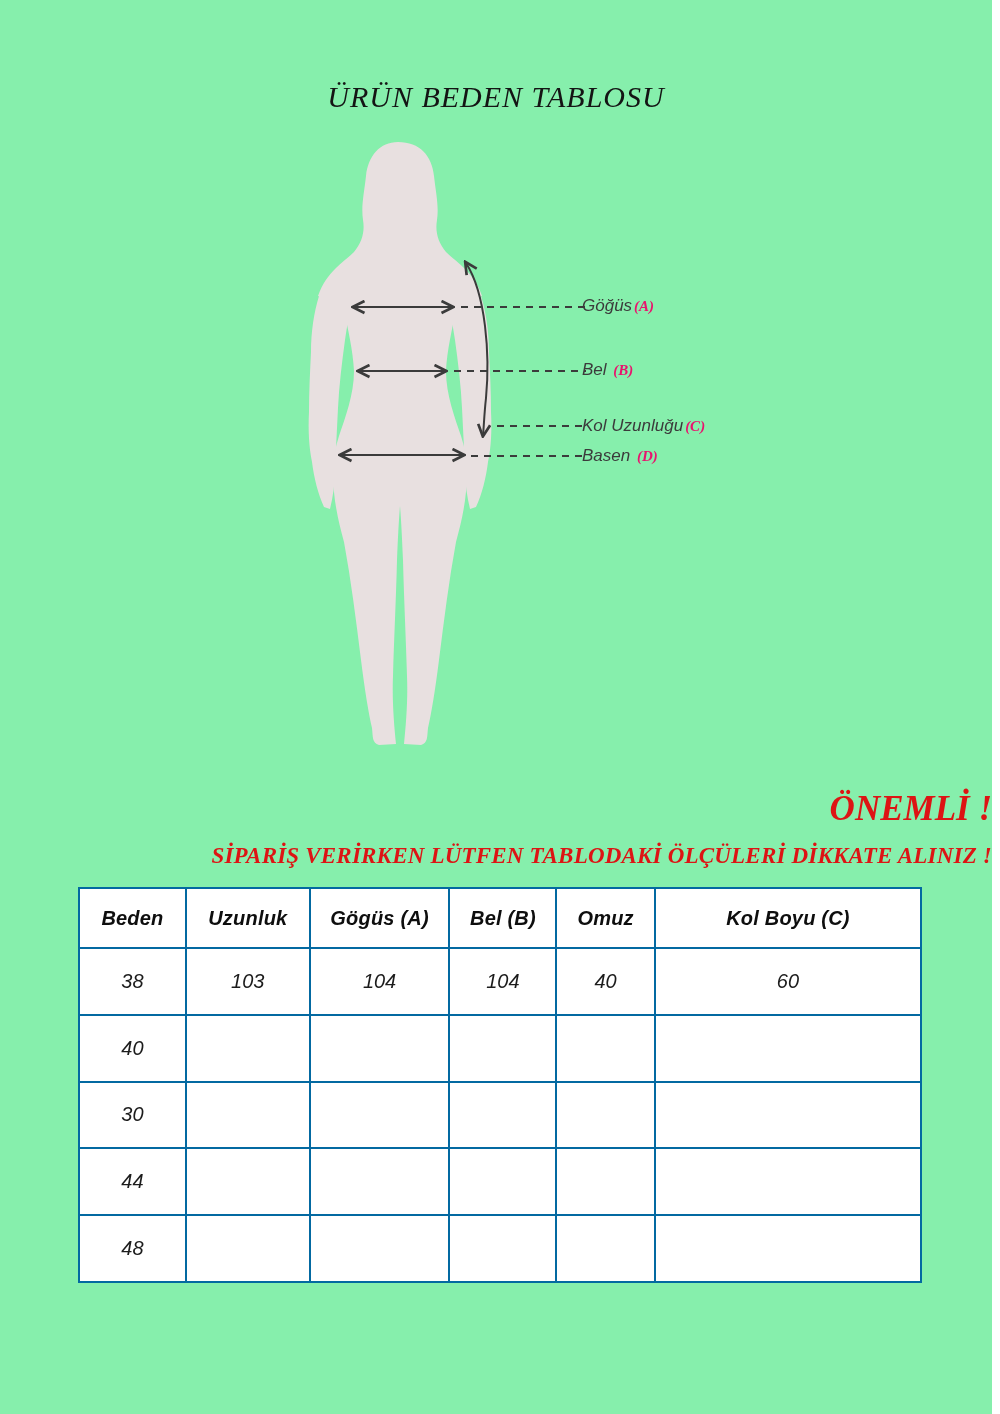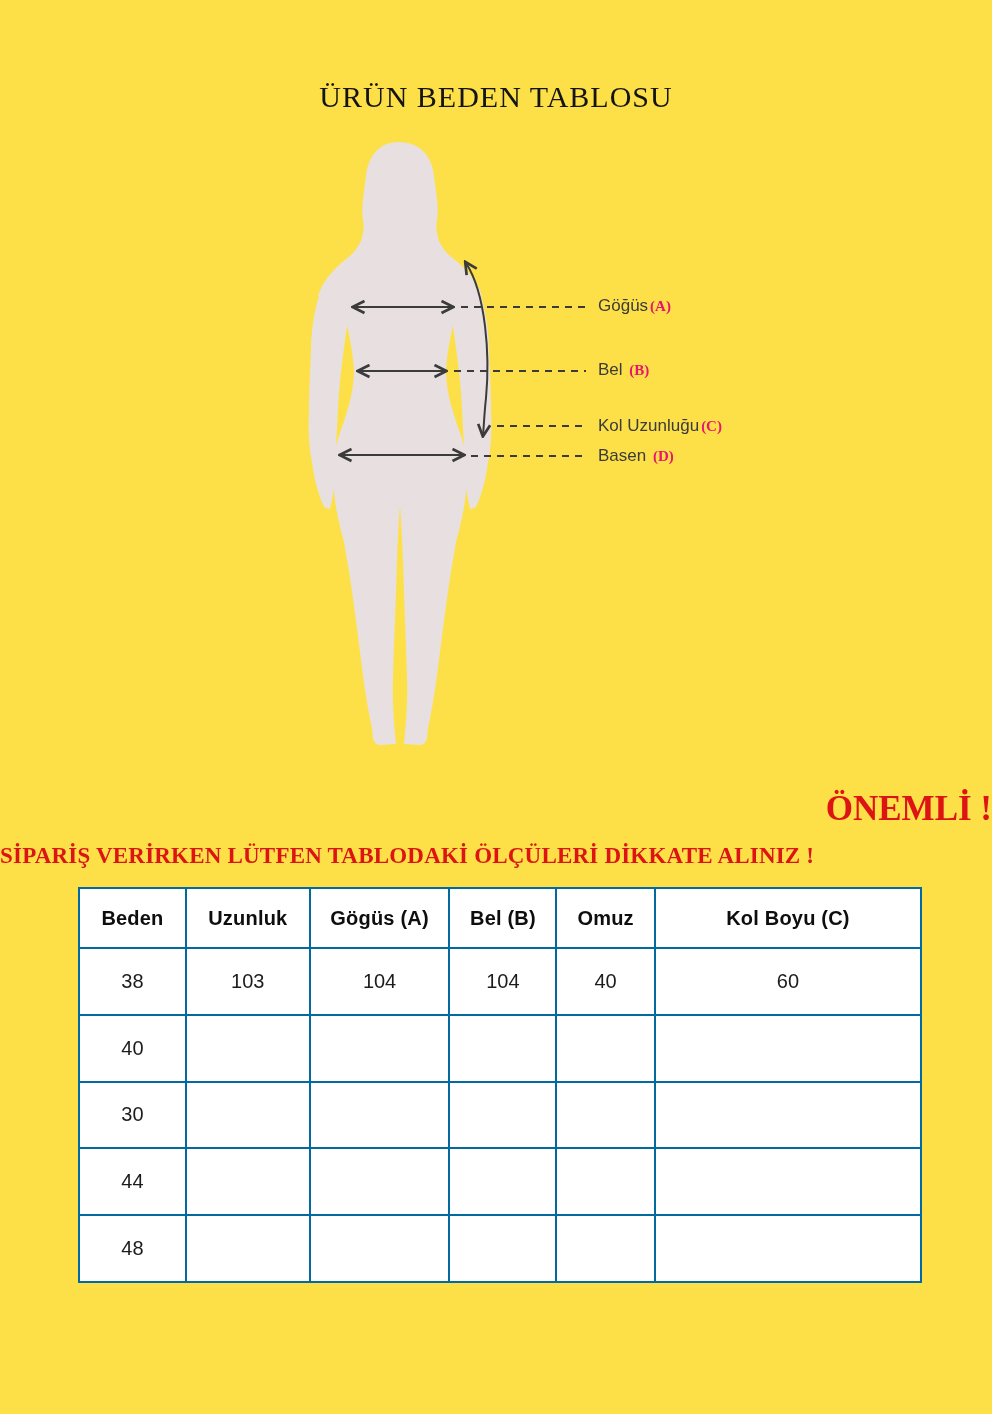--- a/index.html
+++ b/index.html
@@ -1,37 +1,38 @@
 <!DOCTYPE html>
 <html><head>
 <meta charset="utf-8">
 <style>
   html,body { margin:0; padding:0; background:#ffffff; }
   .page {
     position:relative;
     width:992px; height:1414px;
-    background:#fde047;
+    background:#86efac;
     font-family:"Liberation Sans", sans-serif;
     overflow:hidden;
+    font-style:italic;
   }
 
   
   .title {
     position:absolute; top:80px; left:0; width:100%;
     text-align:center;
     font-family:"Liberation Serif", serif;
     font-size:30px; letter-spacing:1px;
     color:#141414;
   }
 
   
   .figure-svg { position:absolute; left:280px; top:130px; }
 
   .measure-label {
-    position:absolute; left:598px;
+    position:absolute; left:582px;
     font-size:17px; color:#3b3b3b;
     white-space:nowrap; line-height:20px;
   }
   .measure-label .code {
     font-family:"Liberation Serif", serif;
     font-weight:bold; font-size:15px;
     color:#e8146e; margin-left:2px;
   }
   .lbl-chest { top:296px; }
   .lbl-waist { top:360px; }
@@ -41,21 +42,21 @@
   
   .important {
     position:absolute; top:789px; left:0; width:100%;
     text-align:right;
     font-family:"Liberation Serif", serif;
     font-weight:bold; font-size:35px;
     color:#dd1414;
   }
   .warning {
     position:absolute; top:843px; left:0; width:100%;
-    text-align:left;
+    text-align:right;
     font-family:"Liberation Serif", serif;
     font-weight:bold; font-size:23px;
     color:#dd1414;
     letter-spacing:0.2px;
   }
 
   
   table.size-table {
     position:absolute; left:78px; top:887px;
     width:844px; height:396px;

